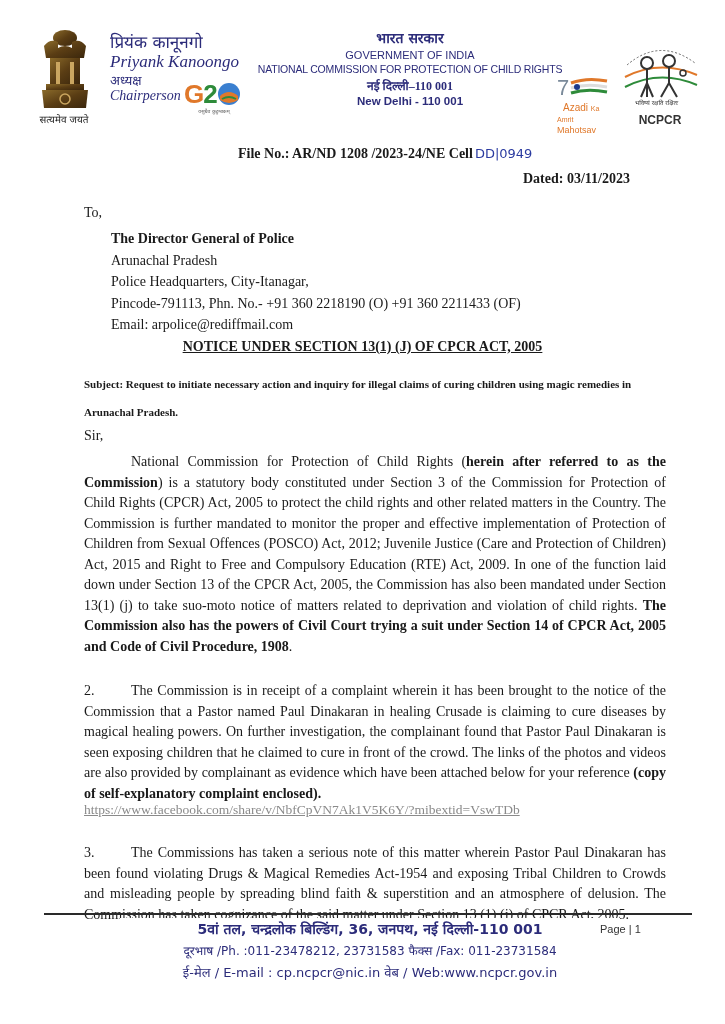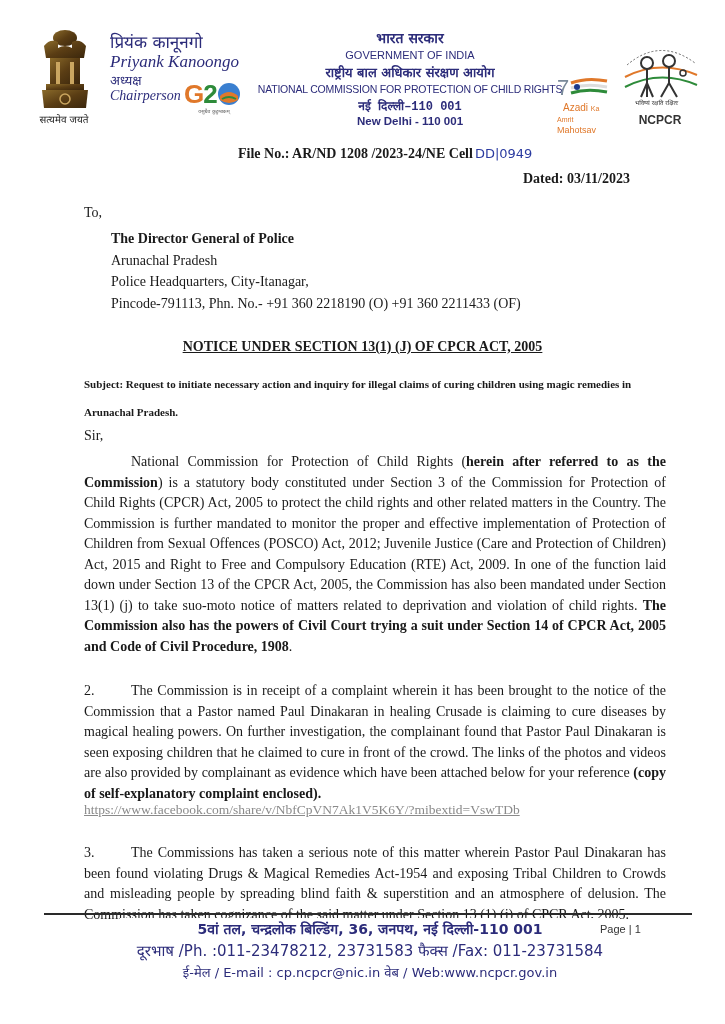--- a/index.html
+++ b/index.html
@@ -15,21 +15,21 @@
   .chair .hn2 { font-family:"DejaVu Sans", sans-serif; font-size:13px; }
   .chair .en2 { font-family:"Liberation Serif", serif; font-style:italic; font-size:14px; }
   .g20 { left:184px; top:79px; width:60px; height:36px; }
   .g20-text { font-family:"Liberation Sans", sans-serif; font-size:26px; font-weight:bold; letter-spacing:-1px; }
 
   .center-head { left:250px; top:28px; width:320px; text-align:center; color:#2c2c7a; }
   .center-head .l1 { font-family:"DejaVu Sans", sans-serif; font-size:14px; font-weight:bold; }
   .center-head .l2 { font-family:"Liberation Sans", sans-serif; font-size:11px; margin-top:2px; }
   .center-head .l3 { font-family:"DejaVu Sans", sans-serif; font-size:13px; font-weight:bold; margin-top:2px; }
   .center-head .l4 { font-family:"Liberation Sans", sans-serif; font-size:10.5px; margin-top:2px; letter-spacing:-0.2px; }
-  .center-head .l5 { font-family:Liberation Mono, monospace; font-size:12px; font-weight:bold; margin-top:2px; }
+  .center-head .l5 { font-family:Liberation Serif, serif; font-size:12px; font-weight:bold; margin-top:2px; }
   .center-head .l6 { font-family:"Liberation Sans", sans-serif; font-size:11.5px; font-weight:bold; margin-top:1px; }
 
   .azadi { left:557px; top:75px; width:52px; height:50px; }
   .ncpcr-logo { left:615px; top:35px; width:90px; height:90px; }
 
   
   .fileno { left:238px; top:146px; font-size:14px; font-weight:bold; }
   .handwrite { color:#2a3aa0; font-family:"DejaVu Sans", sans-serif; font-weight:normal; font-size:13px; margin-left:2px; }
   .dated { left:523px; top:171px; font-size:14px; font-weight:bold; }
 
@@ -47,21 +47,21 @@
   .p2 { top:681px; }
   .p3 { top:843px; }
   .num { display:inline-block; width:47px; }
 
   .link { left:84px; top:802px; font-size:13.5px; color:#8a8a8a; text-decoration:underline; }
 
   .footer-rule { left:44px; top:913px; width:648px; height:0; border-top:2px solid #2a2a2a; }
   .footer { left:120px; top:918px; width:500px; text-align:center; color:#2c2c7a; }
   .footer .f1 { font-family:"DejaVu Sans", sans-serif; font-size:14px; font-weight:bold; line-height:22px; }
   .footer .f2 { font-family:"Liberation Sans", sans-serif; font-size:13px; line-height:22px; }
-  .footer .f3 { font-family:"DejaVu Sans", sans-serif; font-size:15px; line-height:22px; }
+  .footer .f3 { font-family:"DejaVu Sans", sans-serif; font-size:12px; line-height:22px; }
   .footer .f4 { font-family:"DejaVu Sans", sans-serif; font-size:13px; line-height:22px; }
   .pageno { left:600px; top:923px; font-family:"Liberation Sans", sans-serif; font-size:11px; color:#333; }
 </style>
 </head>
 <body>
 
 <div class="abs emblem">
   <svg width="62" height="84" viewBox="0 0 62 84">
     <defs>
       <linearGradient id="gold" x1="0" y1="0" x2="1" y2="1">
@@ -94,21 +94,20 @@
       <circle cx="12" cy="12" r="11" fill="#3a7fd0"></circle>
       <path d="M3 14 Q12 6 21 14 L21 18 Q12 24 3 18 Z" fill="#e0782a"></path>
       <path d="M5 17 Q12 13 19 17" stroke="#2e8b3a" stroke-width="2" fill="none"></path>
     </svg>
   <div style="font-size:5px;color:#555;text-align:center;margin-top:-2px;font-family:'DejaVu Sans',sans-serif;">वसुधैव कुटुम्बकम्</div>
 </div>
 
 <div class="abs center-head">
   <div class="l1">भारत सरकार</div>
   <div class="l2">GOVERNMENT OF INDIA</div>
-  <div class="l3">राष्ट्रीय बाल अधिकार संरक्षण आयोग</div>
   <div class="l4">NATIONAL COMMISSION FOR PROTECTION OF CHILD RIGHTS</div>
   <div class="l5">नई दिल्ली–110 001</div>
   <div class="l6">New Delhi - 110 001</div>
 </div>
 
 <div class="abs azadi">
   <svg width="52" height="24" viewBox="0 0 52 24">
     <text x="0" y="20" font-family="Liberation Sans, sans-serif" font-size="22" fill="#7a8a9a">7</text>
     <path d="M14 8 Q30 2 50 6" stroke="#e0782a" stroke-width="3" fill="none"></path>
     <path d="M14 13 Q30 8 50 12" stroke="#dddddd" stroke-width="3" fill="none"></path>
@@ -145,20 +144,21 @@
   <span>File No.: AR/ND 1208 /2023-24/NE Cell</span><span class="handwrite">DD|0949</span>
 </div>
 <div class="abs dated">Dated: 03/11/2023</div>
 
 <div class="abs to">To,</div>
 <div class="abs addr">
   <div class="b">The Director General of Police</div>
   <div>Arunachal Pradesh</div>
   <div>Police Headquarters, City-Itanagar,</div>
   <div>Pincode-791113, Phn. No.- +91 360 2218190 (O) +91 360 2211433 (OF)</div>
+  <div>Email: arpolice@rediffmail.com</div>
 </div>
 
 <div class="abs notice">NOTICE UNDER SECTION 13(1) (J) OF CPCR ACT, 2005</div>
 
 <div class="abs subject">Subject: Request to initiate necessary action and inquiry for illegal claims of curing children using magic remedies in Arunachal Pradesh.</div>
 
 <div class="abs sir">Sir,</div>
 
 <div class="abs para p1"><span>National Commission for Protection of Child Rights (</span><b>herein after referred to as the Commission</b><span>) is a statutory body constituted under Section 3 of the Commission for Protection of Child Rights (CPCR) Act, 2005 to protect the child rights and other related matters in the Country. The Commission is further mandated to monitor the proper and effective implementation of Protection of Children from Sexual Offences (POSCO) Act, 2012; Juvenile Justice (Care and Protection of Children) Act, 2015 and Right to Free and Compulsory Education (RTE) Act, 2009. In one of the function laid down under Section 13 of the CPCR Act, 2005, the Commission has also been mandated under Section 13(1) (j) to take suo-moto notice of matters related to deprivation and violation of child rights. </span><b>The Commission also has the powers of Civil Court trying a suit under Section 14 of CPCR Act, 2005 and Code of Civil Procedure, 1908</b><span>.</span></div>
 

